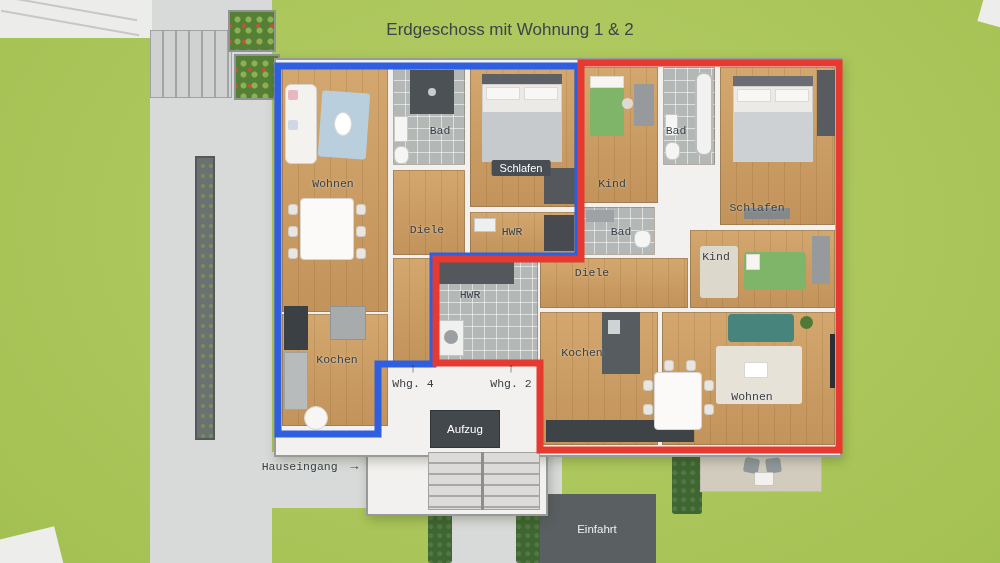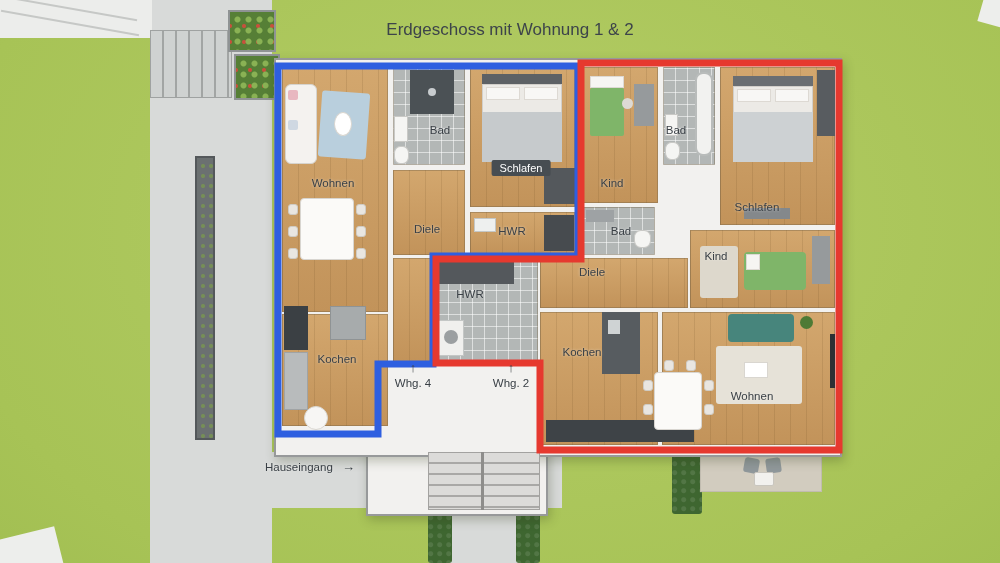--- a/index.html
+++ b/index.html
@@ -16,21 +16,21 @@
   .hedge{position:absolute;border-radius:3px;
     background:radial-gradient(circle at 30% 30%, rgba(255,255,255,.10) 2px, rgba(0,0,0,0) 3px) 0 0/9px 9px,#3e6630;}
   .building{position:absolute;background:#f2f1ef;border:2px solid #97999a;box-shadow:2px 4px 10px rgba(50,60,25,.28);}
   .room{position:absolute;box-shadow:inset 0 0 0 1px rgba(115,98,70,.4);}
   .wood{background:repeating-linear-gradient(90deg, rgba(100,70,30,.14) 0 1px, rgba(255,255,255,0) 1px 16px),
                    linear-gradient(180deg,#d3a76e,#c2935a);}
   .tile{background:repeating-linear-gradient(90deg, rgba(255,255,255,.55) 0 1px, rgba(255,255,255,0) 1px 12px),
                    repeating-linear-gradient(0deg, rgba(255,255,255,.55) 0 1px, rgba(255,255,255,0) 1px 12px),#b3b7b6;}
   .f{position:absolute;}
   .label{position:absolute;transform:translate(-50%,-50%);font-size:11.5px;color:#3a4046;white-space:nowrap;
-         text-shadow:0 0 3px rgba(255,255,255,.55);}
+         text-shadow:0 0 3px rgba(255,255,255,.55);font-family:Liberation Mono, monospace;}
   .chip{position:absolute;transform:translate(-50%,-50%);font-size:11px;color:#fff;background:#474d52;
         padding:2px 8px;border-radius:2px;white-space:nowrap;}
   .arrowlbl{position:absolute;transform:translate(-50%,-50%);font-size:13px;color:#3a4046;font-weight:bold;}
   .title{position:absolute;left:10px;top:20px;width:1000px;text-align:center;font-size:17px;color:#3d444a;}
   .badge{position:absolute;display:flex;align-items:center;justify-content:center;background:#43484d;color:#fff;
          font-size:11.5px;border:1px solid #30353a;}
   .einfahrt{position:absolute;display:flex;align-items:center;justify-content:center;background:#5a5f62;
             color:#eef0ef;font-size:11.5px;}
   svg.outlines{position:absolute;left:0;top:0;pointer-events:none;}
   svg.outlines polygon{fill:none;stroke-width:7;stroke-linejoin:miter;}
@@ -46,20 +46,23 @@
   <div class="f" style="left:8px;top:8px;width:130px;height:2px;background:#c6c8c6;transform:rotate(10deg);"></div>
   <div class="f" style="left:0px;top:22px;width:140px;height:2px;background:#c6c8c6;transform:rotate(10deg);"></div>
   <div class="stairs-tl" style="left:150px;top:30px;width:82px;height:68px;"></div>
   <div class="planter" style="left:228px;top:10px;width:48px;height:42px;"></div>
   <div class="planter" style="left:234px;top:54px;width:46px;height:46px;"></div>
   <div class="f" style="left:195px;top:156px;width:20px;height:284px;border:2px solid #54585b;
               background:radial-gradient(circle, rgba(120,150,80,.8) 1.5px, rgba(0,0,0,0) 2.5px) 2px 3px/8px 10px,#6b7071;"></div>
   <div class="f" style="left:-10px;top:534px;width:70px;height:40px;background:#edeeec;transform:rotate(-14deg);"></div>
   <div class="f" style="left:982px;top:-12px;width:46px;height:40px;background:#edeeec;transform:rotate(16deg);"></div>
 
+  <div class="einfahrt" style="left:538px;top:494px;width:118px;height:69px;">
+    <span>Einfahrt</span>
+  </div>
   <div class="pav" style="left:450px;top:508px;width:68px;height:55px;"></div>
   <div class="hedge" style="left:428px;top:506px;width:24px;height:57px;"></div>
   <div class="hedge" style="left:516px;top:506px;width:24px;height:57px;"></div>
   <div class="hedge" style="left:672px;top:452px;width:30px;height:62px;"></div>
 
   <div class="f" style="left:700px;top:450px;width:122px;height:42px;background:#d2ccbf;box-shadow:inset 0 0 0 1px rgba(0,0,0,.08);"></div>
   <div class="f" style="left:744px;top:458px;width:15px;height:15px;background:#90989b;border-radius:3px;transform:rotate(10deg);"></div>
   <div class="f" style="left:766px;top:458px;width:15px;height:15px;background:#90989b;border-radius:3px;transform:rotate(-8deg);"></div>
   <div class="f" style="left:754px;top:472px;width:20px;height:14px;background:#f2f1ee;border:1px solid #c9c6bf;border-radius:2px;"></div>
 
@@ -159,20 +162,23 @@
   <div class="f" style="left:704px;top:380px;width:10px;height:11px;background:#e9e6e1;border:1px solid #cfcbc4;border-radius:3px;"></div>
   <div class="f" style="left:704px;top:404px;width:10px;height:11px;background:#e9e6e1;border:1px solid #cfcbc4;border-radius:3px;"></div>
   <div class="f" style="left:664px;top:360px;width:10px;height:11px;background:#e9e6e1;border:1px solid #cfcbc4;border-radius:3px;"></div>
   <div class="f" style="left:686px;top:360px;width:10px;height:11px;background:#e9e6e1;border:1px solid #cfcbc4;border-radius:3px;"></div>
   <div class="f" style="left:716px;top:346px;width:86px;height:58px;background:#e6e2d8;border-radius:3px;"></div>
   <div class="f" style="left:728px;top:314px;width:66px;height:28px;background:#47857c;border-radius:4px;"></div>
   <div class="f" style="left:744px;top:362px;width:24px;height:16px;background:#ffffff;border:1px solid #d9d6d0;"></div>
   <div class="f" style="left:830px;top:334px;width:5px;height:54px;background:#2c3034;"></div>
   <div class="f" style="left:800px;top:316px;width:13px;height:13px;background:#4e7a35;border-radius:50%;"></div>
 
+  <div class="badge" style="left:430px;top:410px;width:70px;height:38px;">
+    <span>Aufzug</span>
+  </div>
 
   <svg class="outlines" width="1000" height="563" viewBox="0 0 1000 563">
     <polygon points="278,66 578,66 578,256 433,256 433,364 378,364 378,434 278,434" stroke="#2e5fe0"></polygon>
     <polygon points="581,63 839,63 839,450 540,450 540,363 436,363 436,259 581,259" stroke="#e6392f"></polygon>
   </svg>
 
   <div class="title">Erdgeschoss mit Wohnung 1 &amp; 2</div>
 
   <div class="label" style="left:333px;top:183px;">Wohnen</div>
   <div class="label" style="left:440px;top:130px;">Bad</div>

